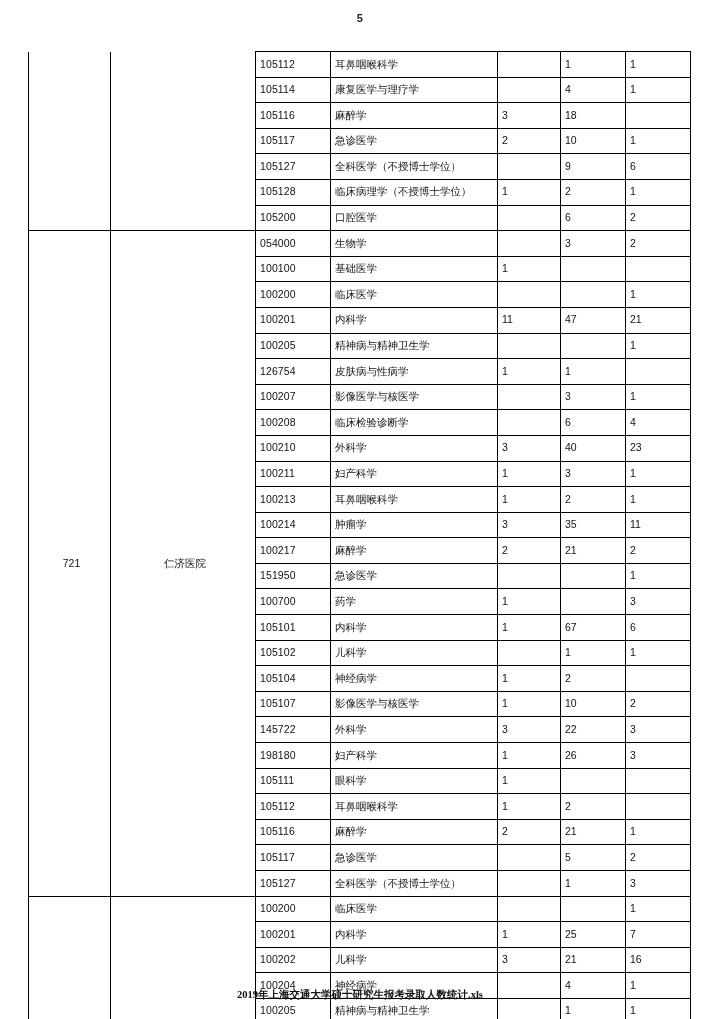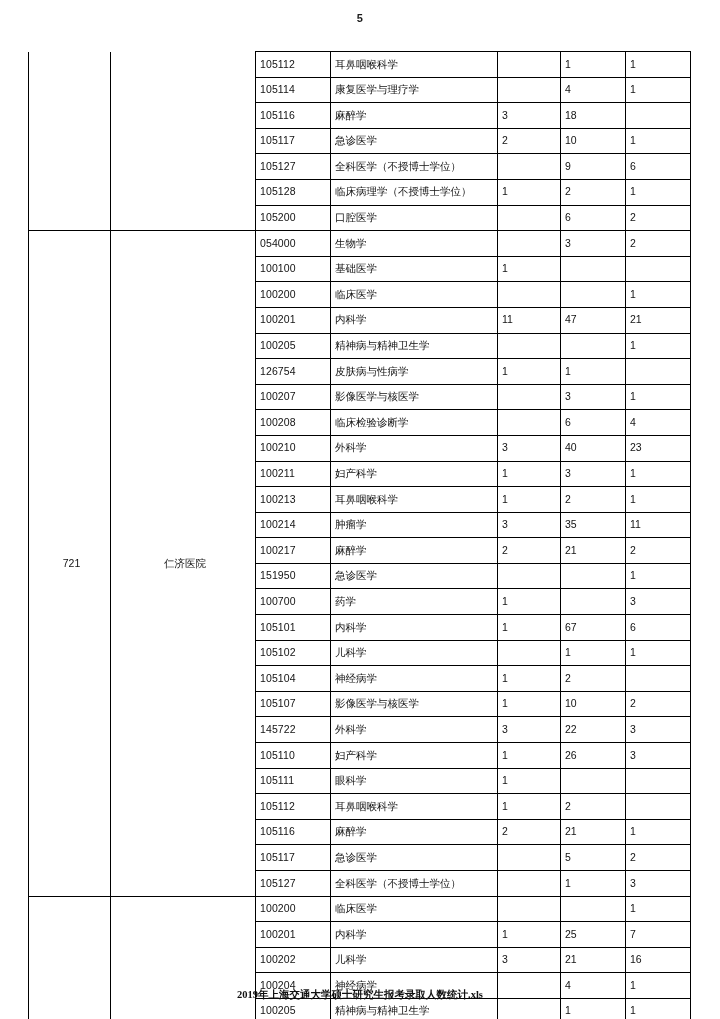--- a/index.html
+++ b/index.html
@@ -308,21 +308,21 @@
           <td class="num">2</td>
         </tr>
         <tr>
           <td class="major-code">145722</td>
           <td class="major-name">外科学</td>
           <td class="num">3</td>
           <td class="num">22</td>
           <td class="num">3</td>
         </tr>
         <tr>
-          <td class="major-code">105110</td>
+          <td class="major-code">198180</td>
           <td class="major-name">妇产科学</td>
           <td class="num">1</td>
           <td class="num">26</td>
           <td class="num">3</td>
         </tr>
         <tr>
           <td class="major-code">105111</td>
           <td class="major-name">眼科学</td>
           <td class="num">1</td>
           <td class="num"></td>

